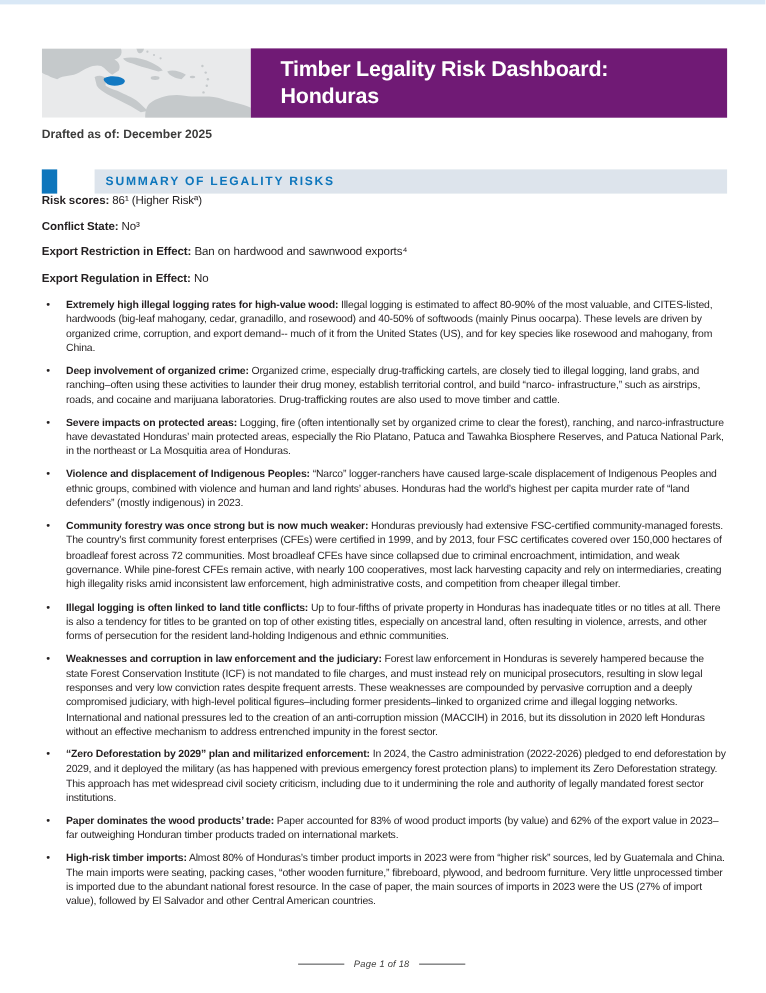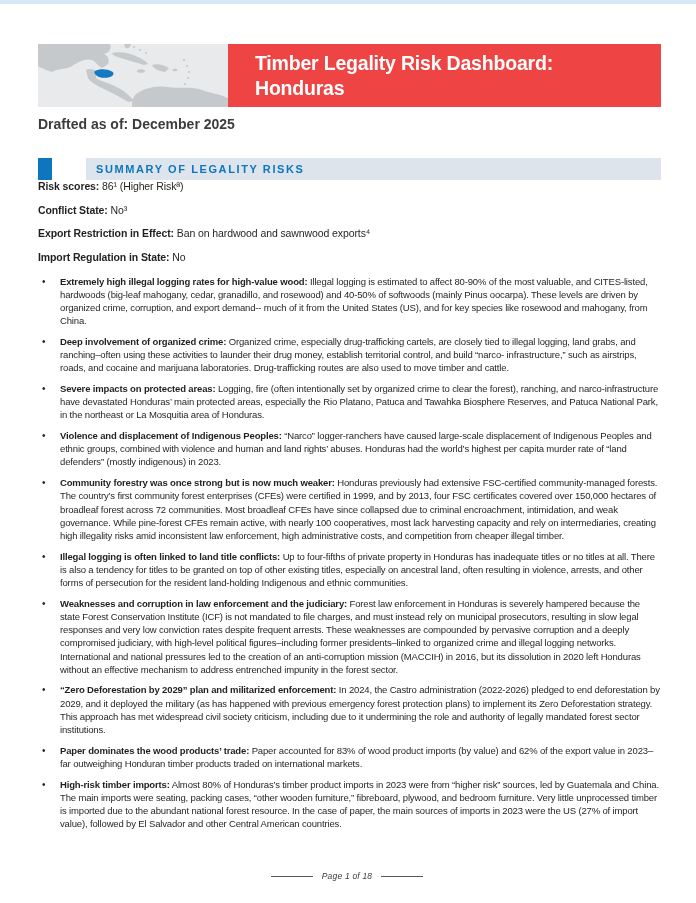--- a/index.html
+++ b/index.html
@@ -5,23 +5,23 @@
   html,body{margin:0;padding:0;}
   body{
     width:696px;height:903px;background:#ffffff;position:relative;overflow:hidden;
     font-family:"Liberation Sans", sans-serif;color:#231f20;
   }
   .top-strip{height:4px;width:100%;background:#d9e8f6;}
   .content{padding:0 35px 0 38px;}
   
   .header{display:flex;margin-top:40px;height:63px;}
   .map-wrap{width:190px;height:63px;flex:0 0 190px;}
-  .banner{flex:1;background:#ef4444;display:flex;flex-direction:column;justify-content:center;padding-left:27px;}
+  .banner{flex:1;background:#701a75;display:flex;flex-direction:column;justify-content:center;padding-left:27px;}
   .banner .title-line{color:#ffffff;font-weight:bold;font-size:19.5px;line-height:25px;letter-spacing:-0.2px;}
-  .drafted{margin-top:9px;font-size:14px;font-weight:bold;color:#3c3c3b;}
+  .drafted{margin-top:9px;font-size:11px;font-weight:bold;color:#3c3c3b;}
   
   .section-bar{display:flex;margin-top:26px;height:22px;gap:34px;}
   .accent-square{width:14px;flex:0 0 14px;background:#0e76bc;}
   .section-strip{flex:1;background:#dde4ec;display:flex;align-items:center;padding-left:10px;}
   .section-strip .t{color:#0e76bc;font-weight:bold;font-size:11px;letter-spacing:1.6px;}
   
   .risks{}
   .risk-row{font-size:10.5px;letter-spacing:-0.1px;margin-bottom:11.5px;line-height:12px;}
   .risk-row .lbl{font-weight:bold;}
   
@@ -94,21 +94,21 @@
     <div class="risk-row">
       <span class="lbl">Risk scores:</span><span> 86¹ (Higher Riskª)</span>
     </div>
     <div class="risk-row">
       <span class="lbl">Conflict State:</span><span> No³</span>
     </div>
     <div class="risk-row">
       <span class="lbl">Export Restriction in Effect:</span><span> Ban on hardwood and sawnwood exports⁴</span>
     </div>
     <div class="risk-row">
-      <span class="lbl">Import Regulation in State:</span><span> No</span>
+      <span class="lbl">Export Regulation in Effect:</span><span> No</span>
     </div>
   </div>
 
   <div class="bullets">
     <div class="bullet">
       <div class="marker">•</div>
       <div class="btext"><span class="lead">Extremely high illegal logging rates for high-value wood:</span><span> Illegal logging is estimated to affect 80-90% of the most valuable, and CITES-listed, hardwoods (big-leaf mahogany, cedar, granadillo, and rosewood) and 40-50% of softwoods (mainly Pinus oocarpa). These levels are driven by organized crime, corruption, and export demand-- much of it from the United States (US), and for key species like rosewood and mahogany, from China.</span></div>
     </div>
     <div class="bullet">
       <div class="marker">•</div>

